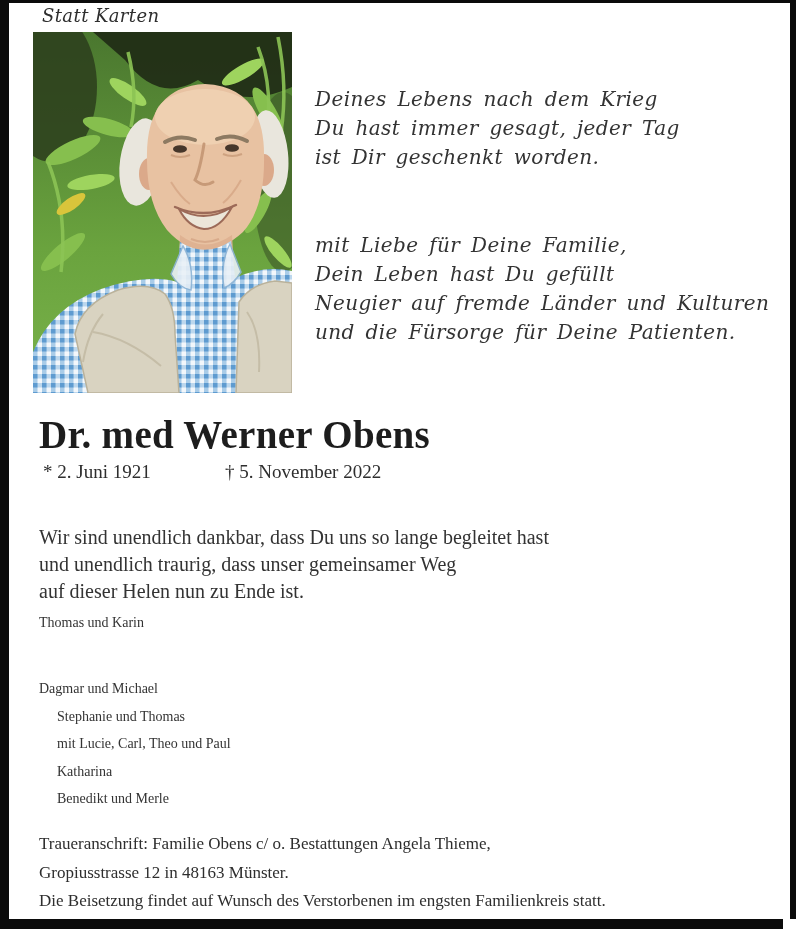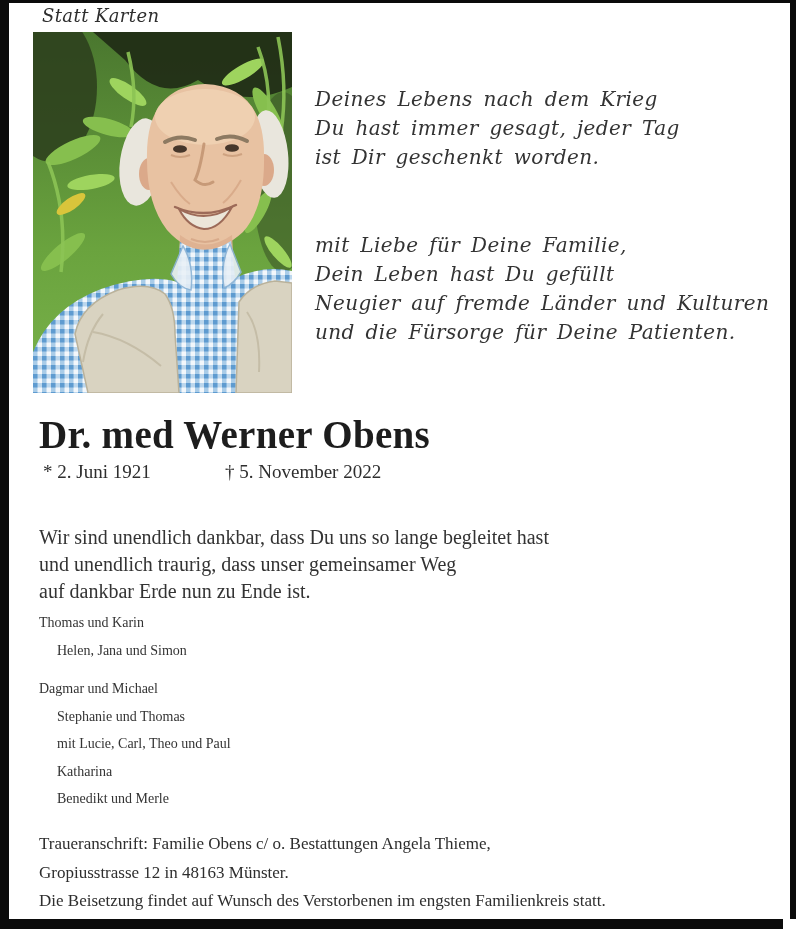--- a/index.html
+++ b/index.html
@@ -160,26 +160,25 @@
   <h1 class="name">Dr. med Werner Obens</h1>
 
   <div class="dates">
     <span class="birth">* 2. Juni 1921</span>
     <span class="death">† 5. November 2022</span>
   </div>
 
   <div class="tribute">
     <div>Wir sind unendlich dankbar, dass Du uns so lange begleitet hast</div>
     <div>und unendlich traurig, dass unser gemeinsamer Weg</div>
-    <div>auf dankbar Erde nun zu Ende ist.</div>
+    <div>auf dieser Helen nun zu Ende ist.</div>
   </div>
 
   <div class="family fg1">
     <div>Thomas und Karin</div>
-    <div class="indent">Helen, Jana und Simon</div>
   </div>
 
   <div class="family fg2">
     <div>Dagmar und Michael</div>
     <div class="indent">Stephanie und Thomas</div>
     <div class="indent">mit Lucie, Carl, Theo und Paul</div>
     <div class="indent">Katharina</div>
     <div class="indent">Benedikt und Merle</div>
   </div>
 

